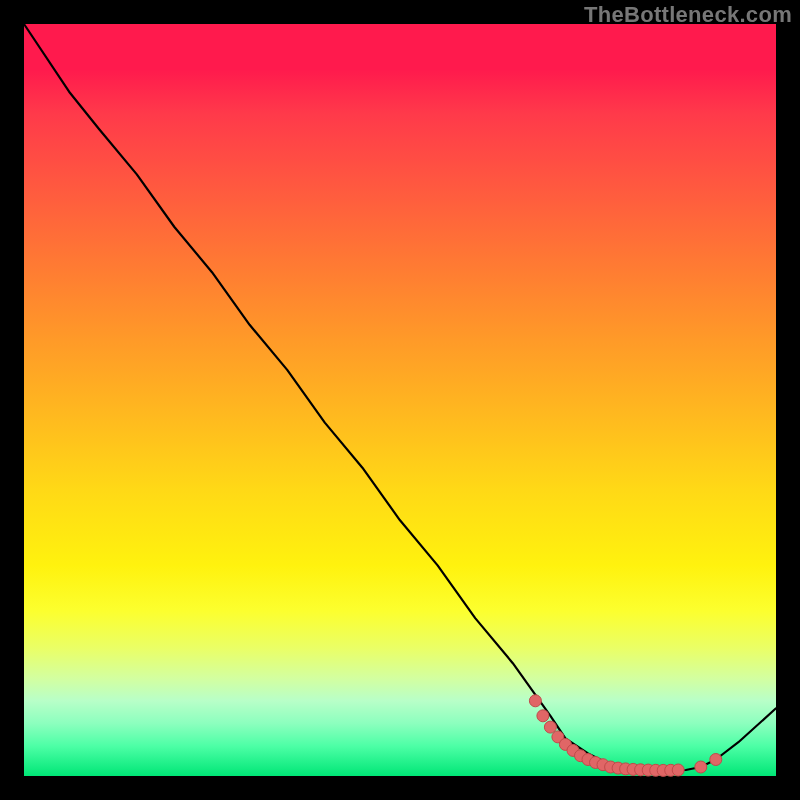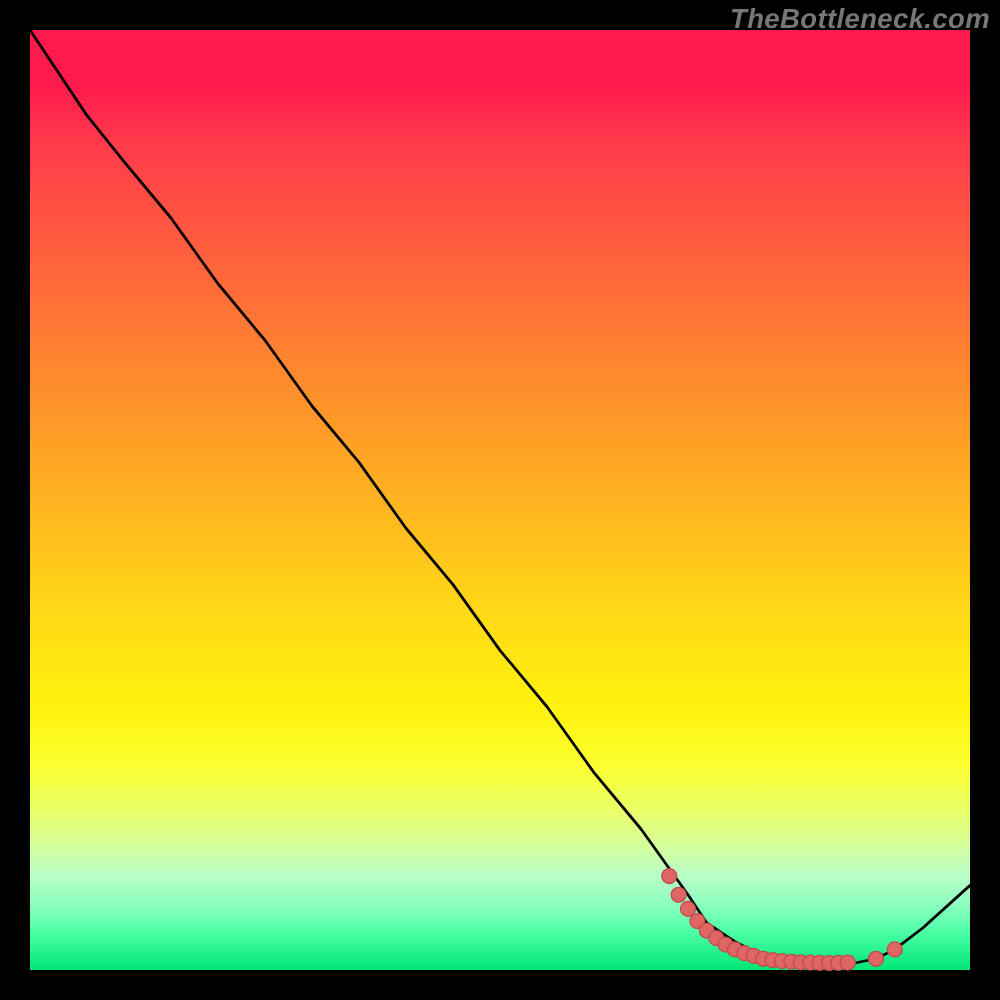--- a/index.html
+++ b/index.html
@@ -9,21 +9,20 @@
     height: 800px;
     background: #000;
     overflow: hidden;
     font-family: Arial, Helvetica, sans-serif;
   }
   .frame {
     position: relative;
     width: 800px;
     height: 740px;
     background: #000;
-    font-style: italic;
   }
   .plot {
     position: absolute;
     left: 24px;
     top: 24px;
     width: 752px;
     height: 752px;
     background: linear-gradient(to bottom,
       #ff1a4d 0%,
       #ff1a4d 6%,

